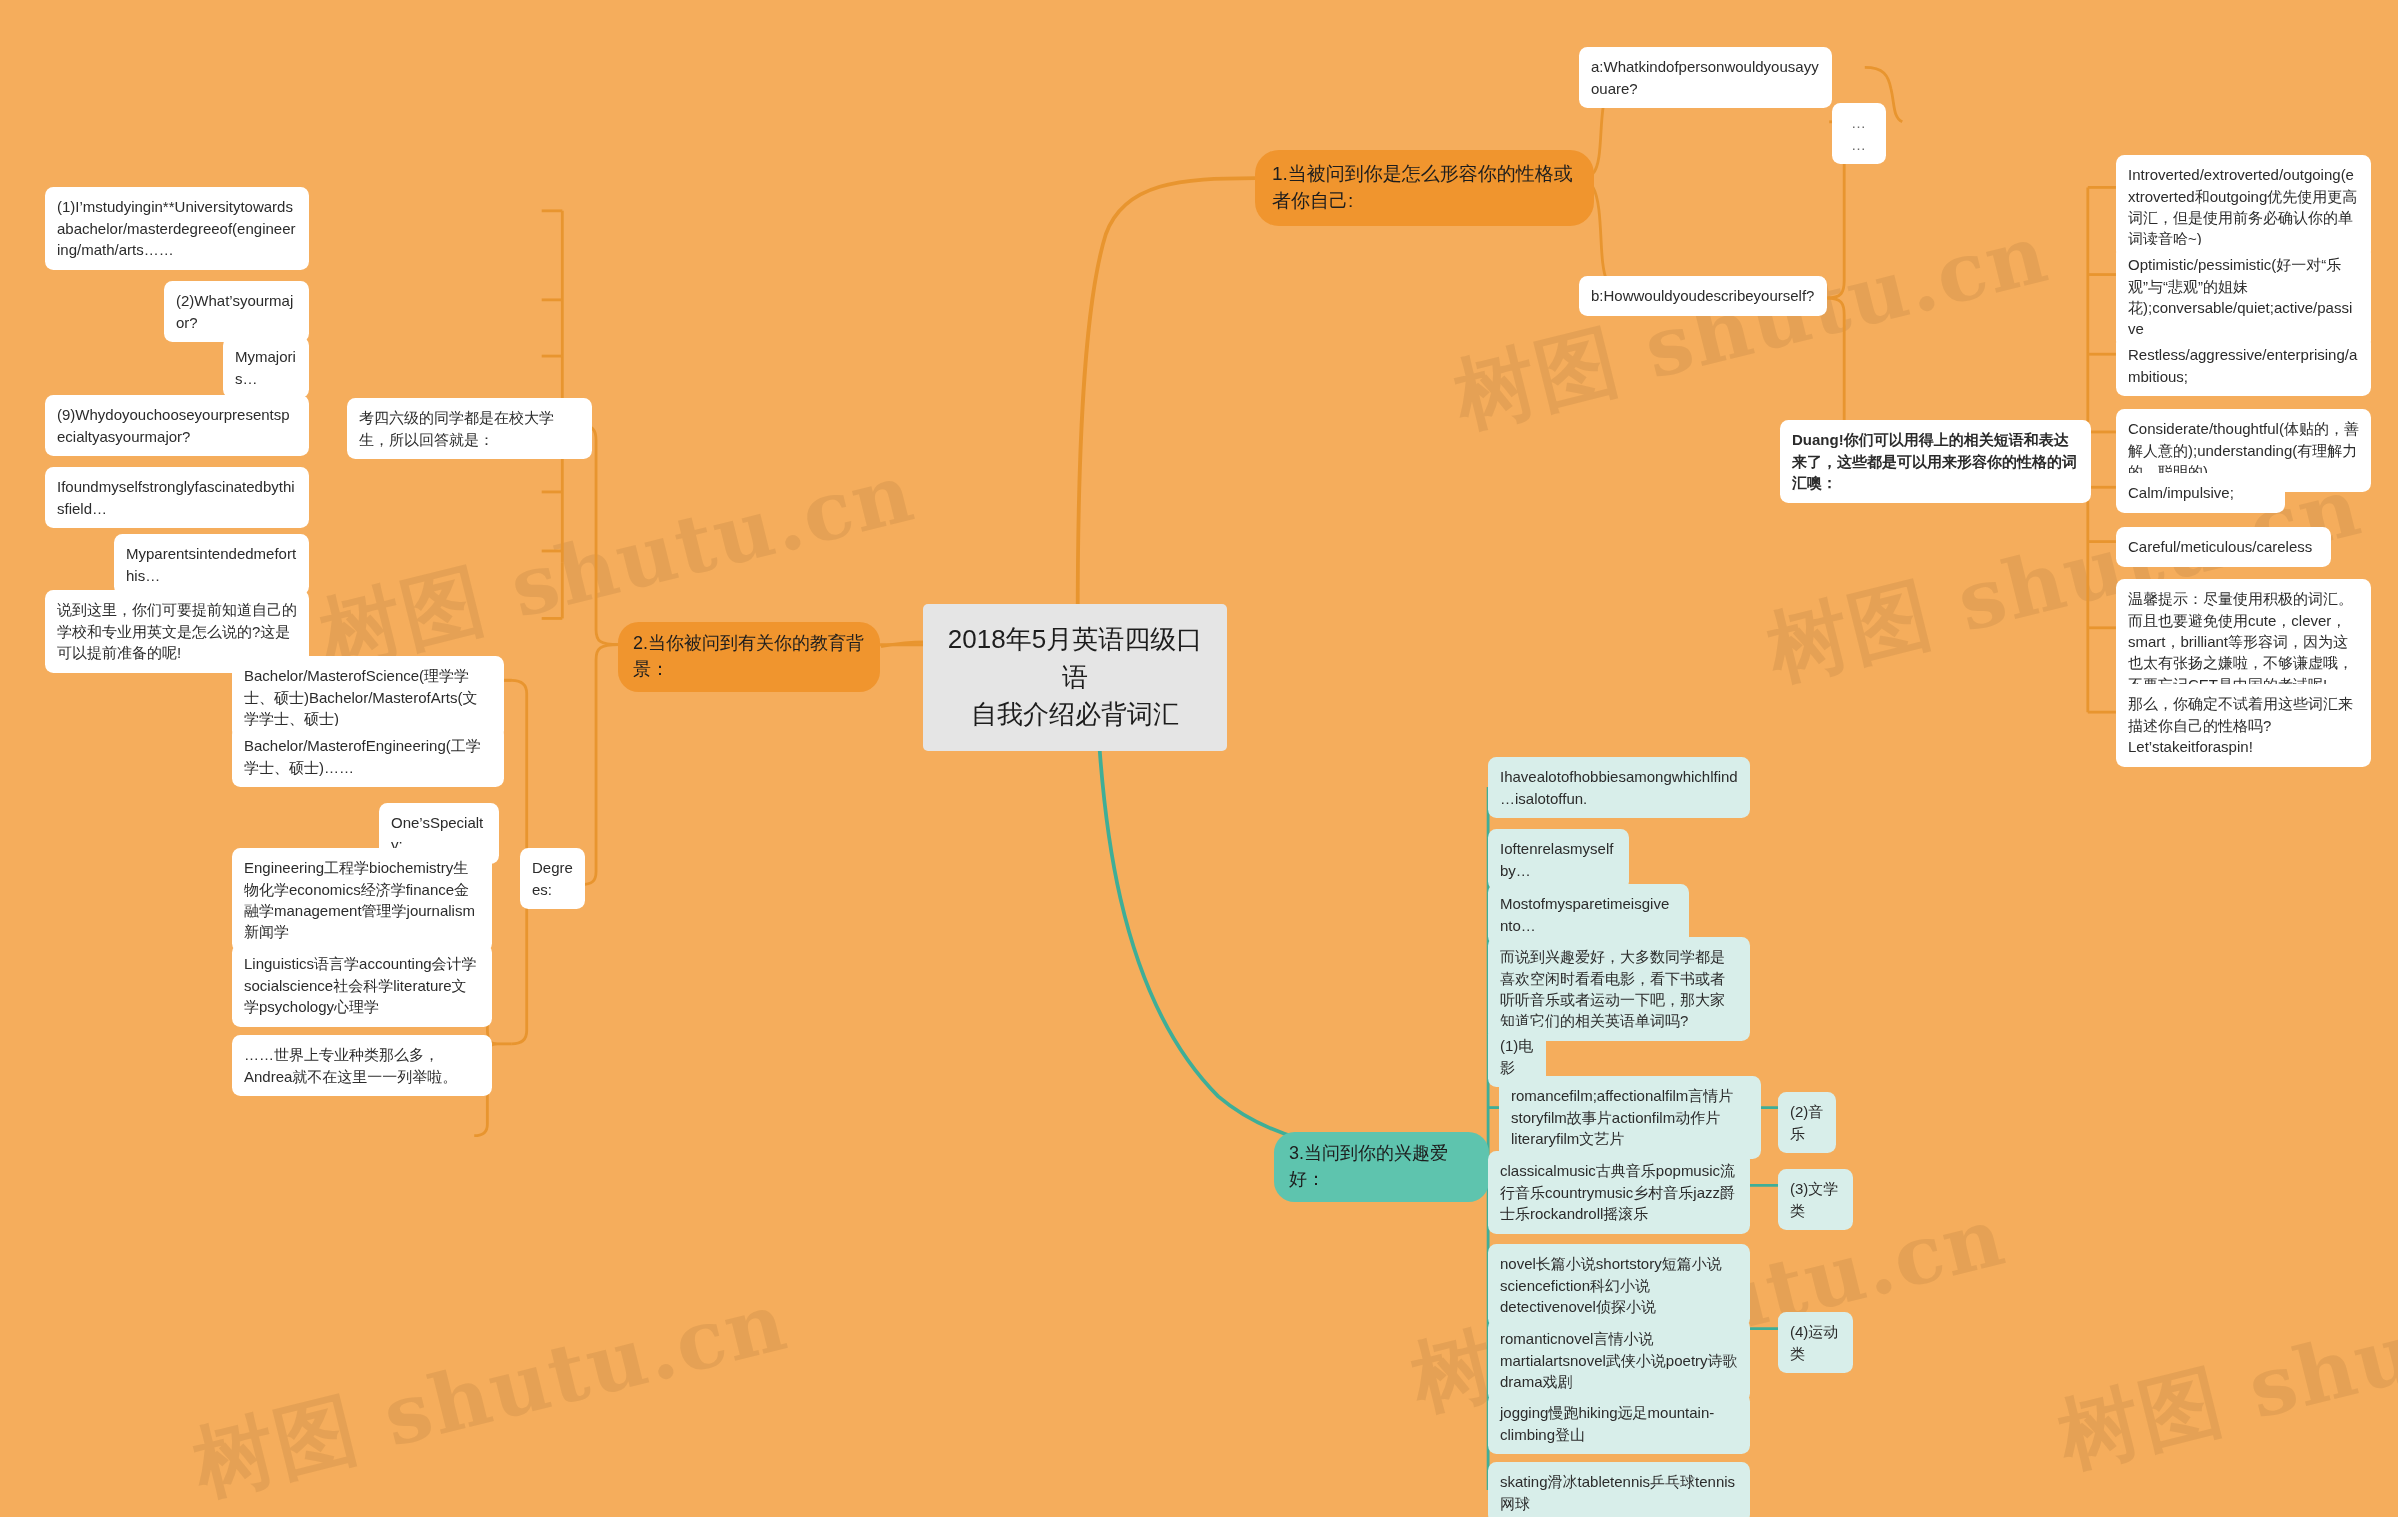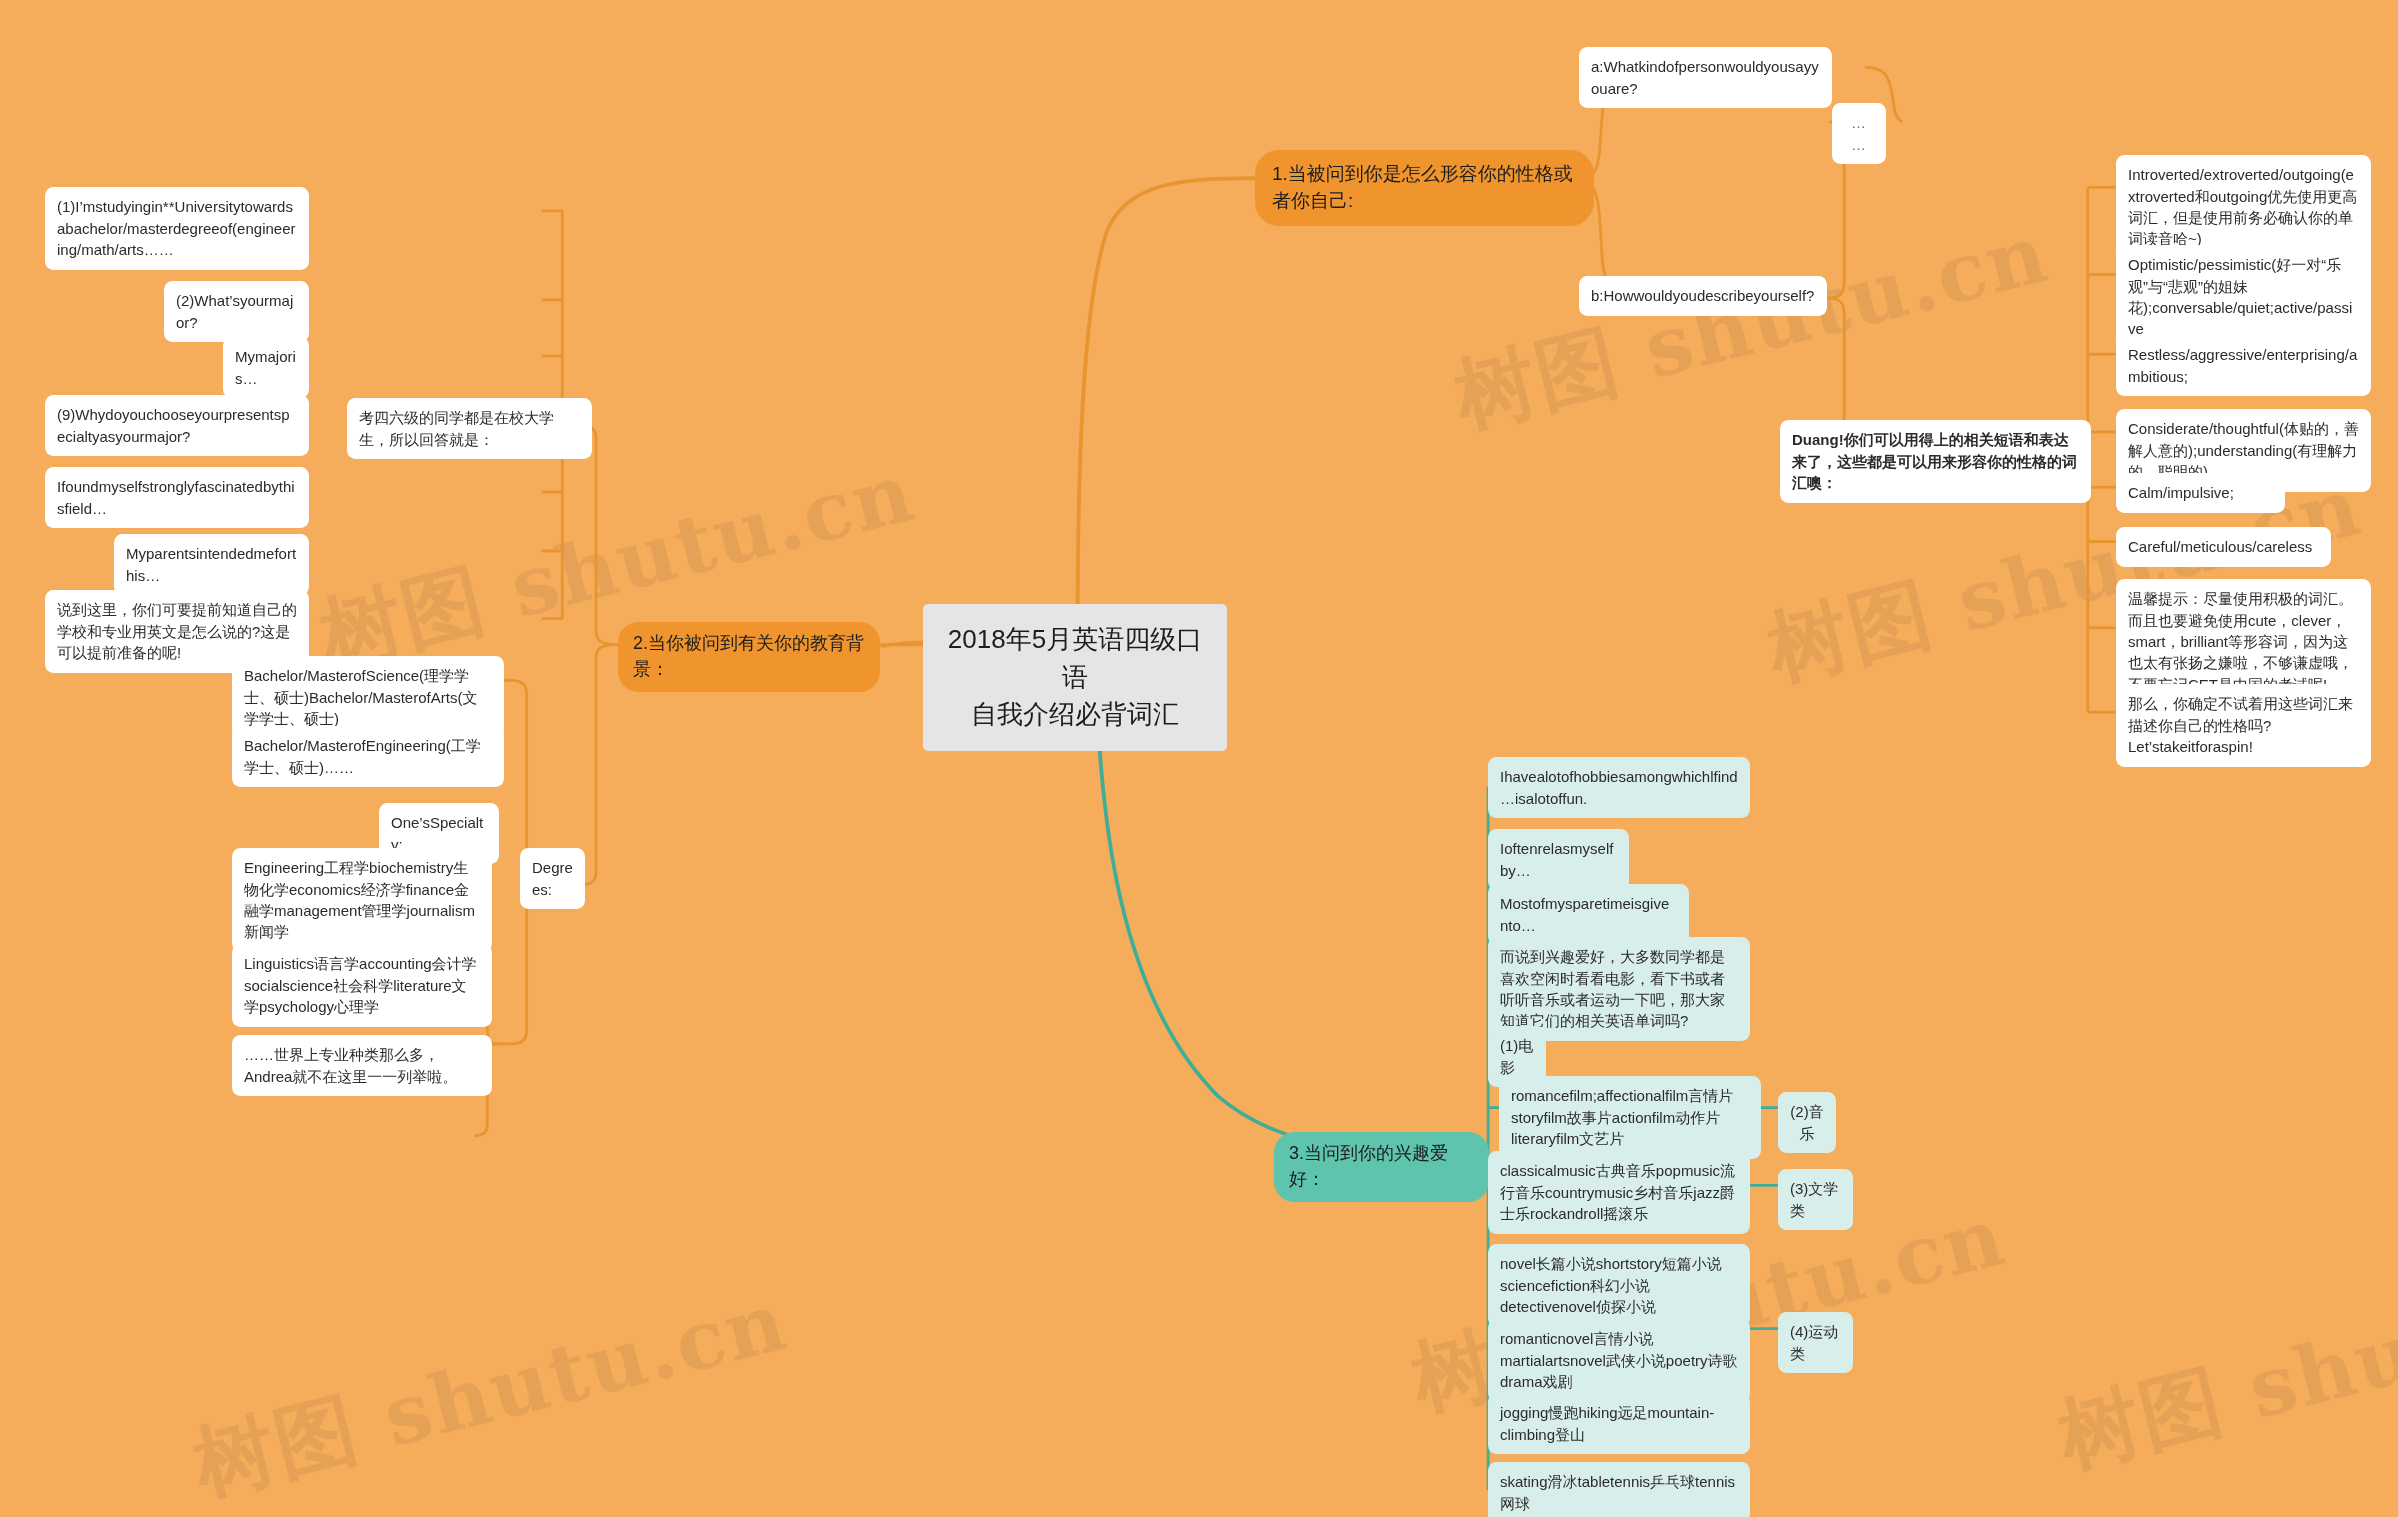--- a/index.html
+++ b/index.html
@@ -303,21 +303,21 @@
   <div class="node mint small" style="left:1488px; top:884px; width:201px;">
     <span>Mostofmysparetimeisgivento…</span>
   </div>
   <div class="node mint small" style="left:1488px; top:937px; width:262px;">
     <span>而说到兴趣爱好，大多数同学都是喜欢空闲时看看电影，看下书或者听听音乐或者运动一下吧，那大家知道它们的相关英语单词吗?</span>
   </div>
 
   <div class="node mint small" style="left:1488px; top:1026px; width:58px;">
     <span>(1)电影</span>
   </div>
-  <div class="node mint small" style="left:1778px; top:1092px; width:58px;text-align:center;">
+  <div class="node mint small" style="left:1778px; top:1092px; width:58px;">
     <span>(2)音乐</span>
   </div>
   <div class="node mint small" style="left:1778px; top:1169px; width:75px;">
     <span>(3)文学类</span>
   </div>
   <div class="node mint small" style="left:1778px; top:1312px; width:75px;">
     <span>(4)运动类</span>
   </div>
 
   <div class="node mint small" style="left:1488px; top:1076px; width:262px;margin-left:11px;">

